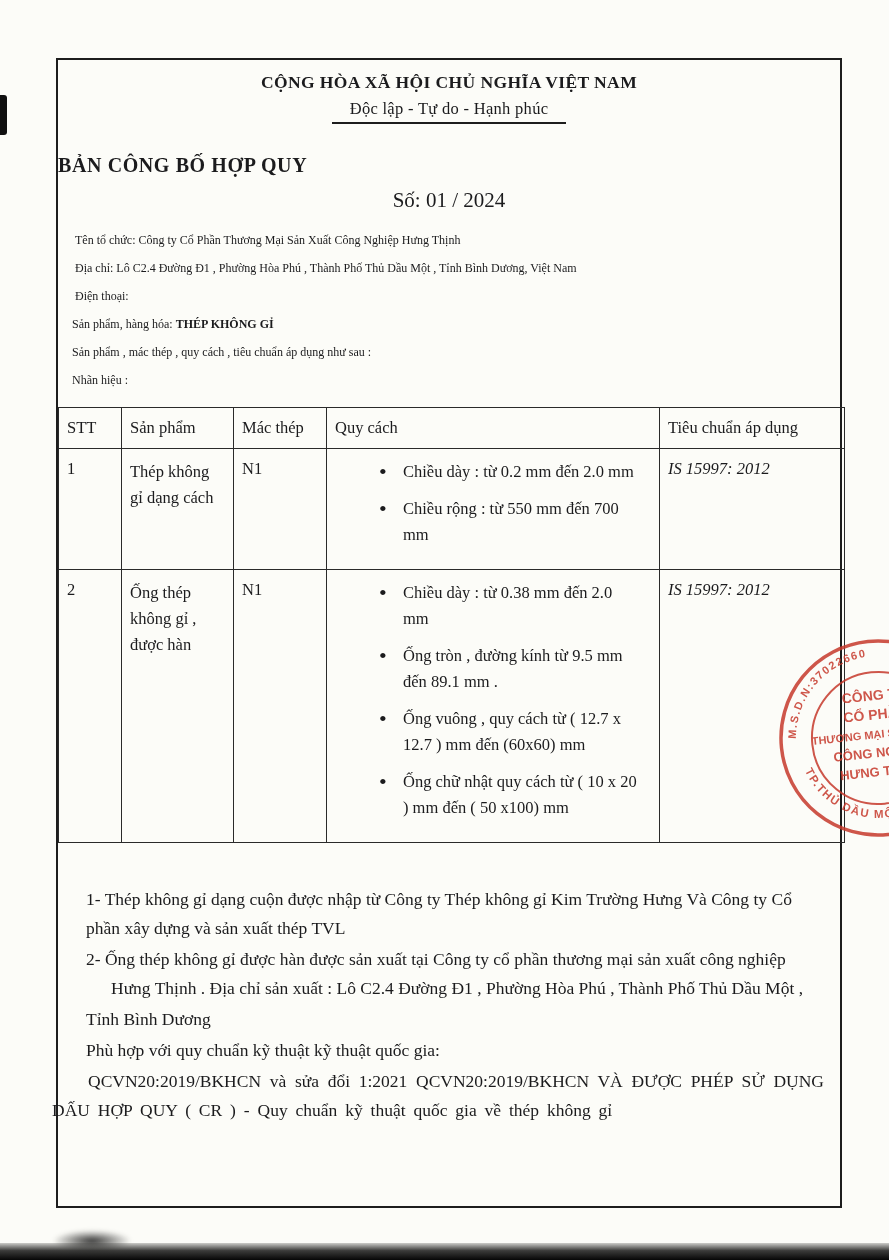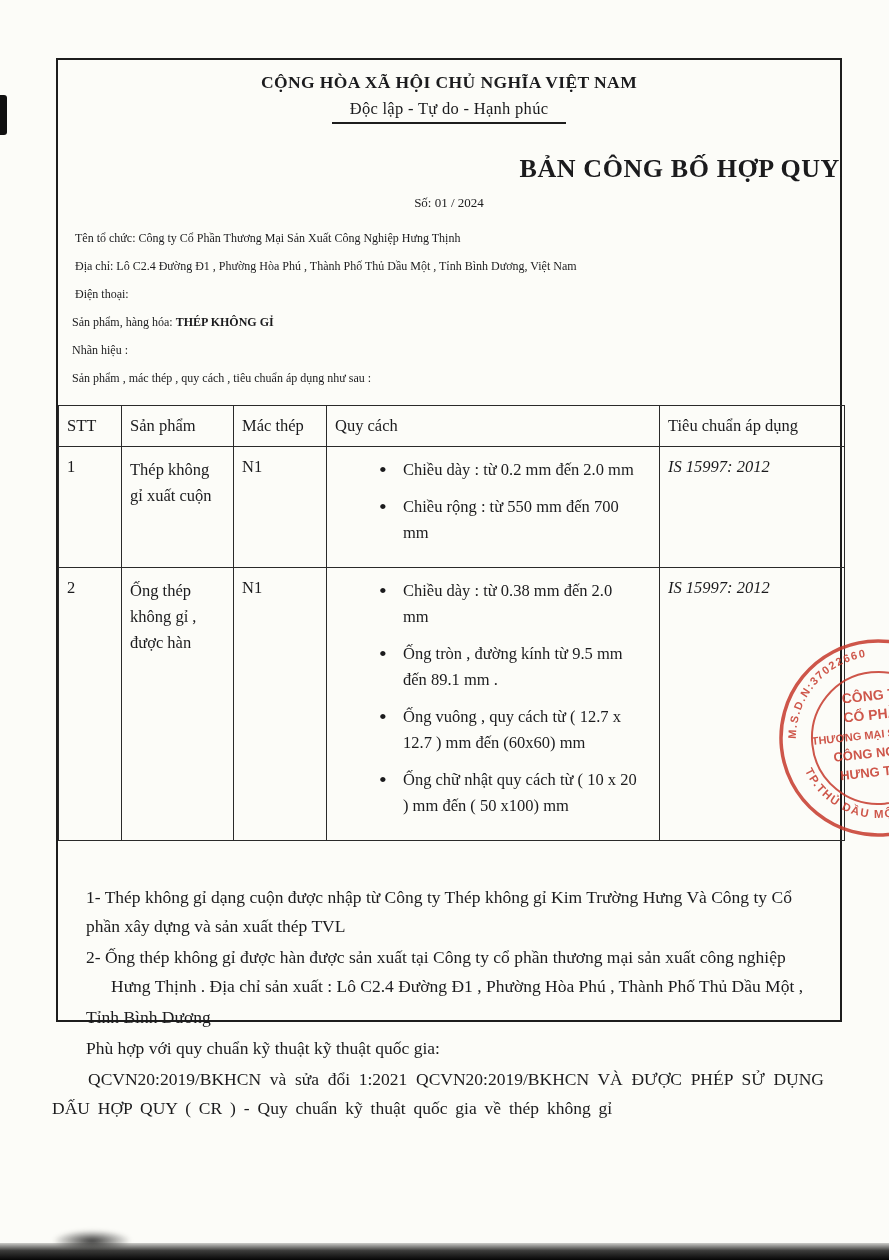--- a/index.html
+++ b/index.html
@@ -6,38 +6,38 @@
   .page{
     position:relative;
     width:889px;height:1260px;
     background:#fcfcf8;
     overflow:hidden;
     font-family:"Liberation Serif", serif;
     color:#1b1b1d;
   }
   .frame{
     position:absolute;left:56px;top:58px;
-    width:786px;height:964px;
+    width:786px;height:1150px;
     border:2px solid #1d1d1d;
     box-sizing:border-box;
     background:transparent;
   }
   .nat-header{text-align:center;margin-top:12px;}
   .nat-line1{font-size:17.5px;font-weight:bold;letter-spacing:.4px;}
   .nat-motto{
     display:inline-block;margin-top:5px;
     font-size:16.5px;font-weight:normal;letter-spacing:.3px;
     border-bottom:2px solid #1d1d1d;
     padding:1px 18px 3px 18px;
   }
   .doc-title{
-    margin:30px 0 0 0;text-align:right;
-    font-size:26px;font-weight:bold;letter-spacing:.6px;
+    margin:30px 0 0 0;text-align:left;
+    font-size:20px;font-weight:bold;letter-spacing:.6px;
   }
-  .doc-number{text-align:center;font-size:13px;margin-top:11px;}
+  .doc-number{text-align:center;font-size:21px;margin-top:11px;}
   .para{margin:0;font-size:12px;line-height:28px;padding:0 14px 0 17px;}
   .para.first{margin-top:13px;}
   .para.indent{padding-left:14px;}
   .bold{font-weight:bold;}
   table.spec{
     width:100%;border-collapse:collapse;margin-top:13px;
     font-size:16.5px;table-layout:fixed;
   }
   table.spec th, table.spec td{
     border:1px solid #2a2a2a;vertical-align:top;
@@ -98,22 +98,22 @@
       <div><span class="nat-motto">Độc lập - Tự do - Hạnh phúc</span></div>
     </div>
 
     <h1 class="doc-title">BẢN CÔNG BỐ HỢP QUY</h1>
     <div class="doc-number">Số: 01 / 2024</div>
 
     <p class="para first">Tên tổ chức: Công ty Cổ Phần Thương Mại Sản Xuất Công Nghiệp Hưng Thịnh</p>
     <p class="para">Địa chỉ: Lô C2.4 Đường Đ1 , Phường Hòa Phú , Thành Phố Thủ Dầu Một , Tỉnh Bình Dương, Việt Nam</p>
     <p class="para">Điện thoại:</p>
     <p class="para indent"><span>Sản phẩm, hàng hóa: </span><span class="bold">THÉP KHÔNG GỈ</span></p>
+    <p class="para indent">Sản phẩm , mác thép , quy cách , tiêu chuẩn áp dụng như sau :</p>
     <p class="para indent">Nhãn hiệu :</p>
-    <p class="para indent">Sản phẩm , mác thép , quy cách , tiêu chuẩn áp dụng như sau :</p>
 
     <table class="spec">
       <colgroup>
         <col class="c-stt">
           <col class="c-sp">
           <col class="c-mac">
           <col class="c-qc">
           <col class="c-tc">
       </colgroup>
       <thead>
@@ -121,21 +121,21 @@
           <th class="center">STT</th>
           <th>Sản phẩm</th>
           <th>Mác thép</th>
           <th>Quy cách</th>
           <th>Tiêu chuẩn áp dụng</th>
         </tr>
       </thead>
       <tbody>
         <tr>
           <td class="center">1</td>
-          <td class="sp-cell">Thép không gỉ xuất cuộn</td>
+          <td class="sp-cell">Thép không gỉ dạng cách</td>
           <td class="mac-cell">N1</td>
           <td>
             <ul class="qc-list">
               <li>Chiều dày : từ 0.2 mm đến 2.0 mm</li>
               <li>Chiều rộng : từ 550 mm đến 700 mm</li>
             </ul>
           </td>
           <td class="tc-cell">IS 15997: 2012</td>
         </tr>
         <tr>

